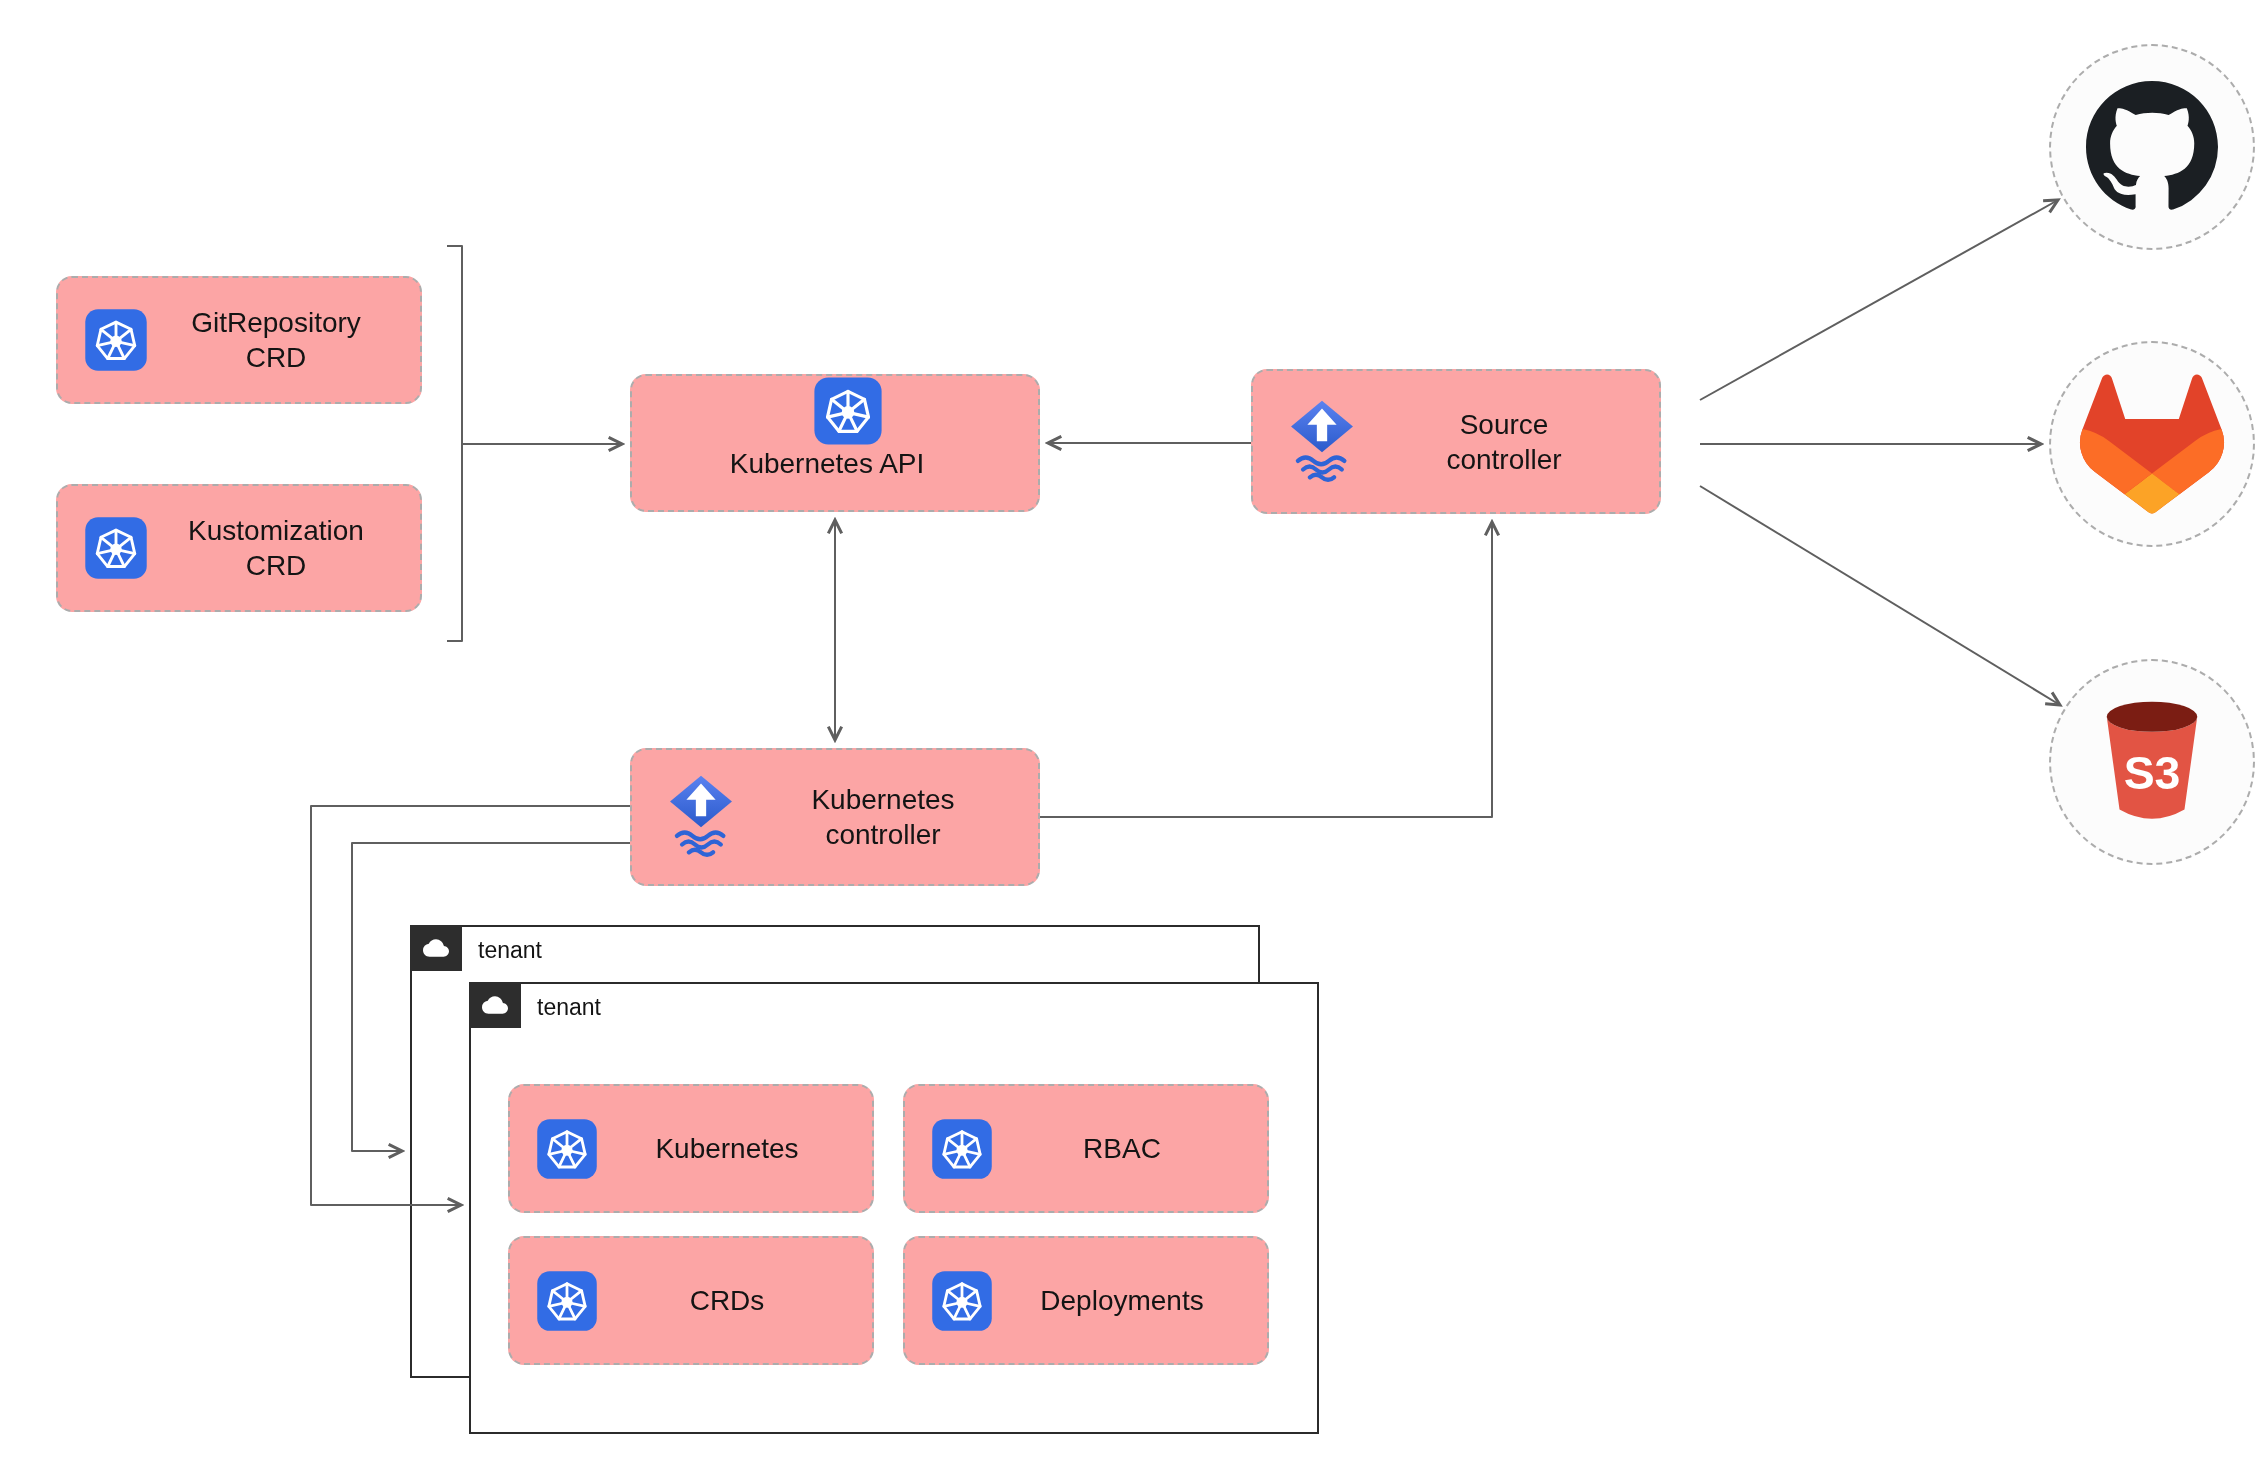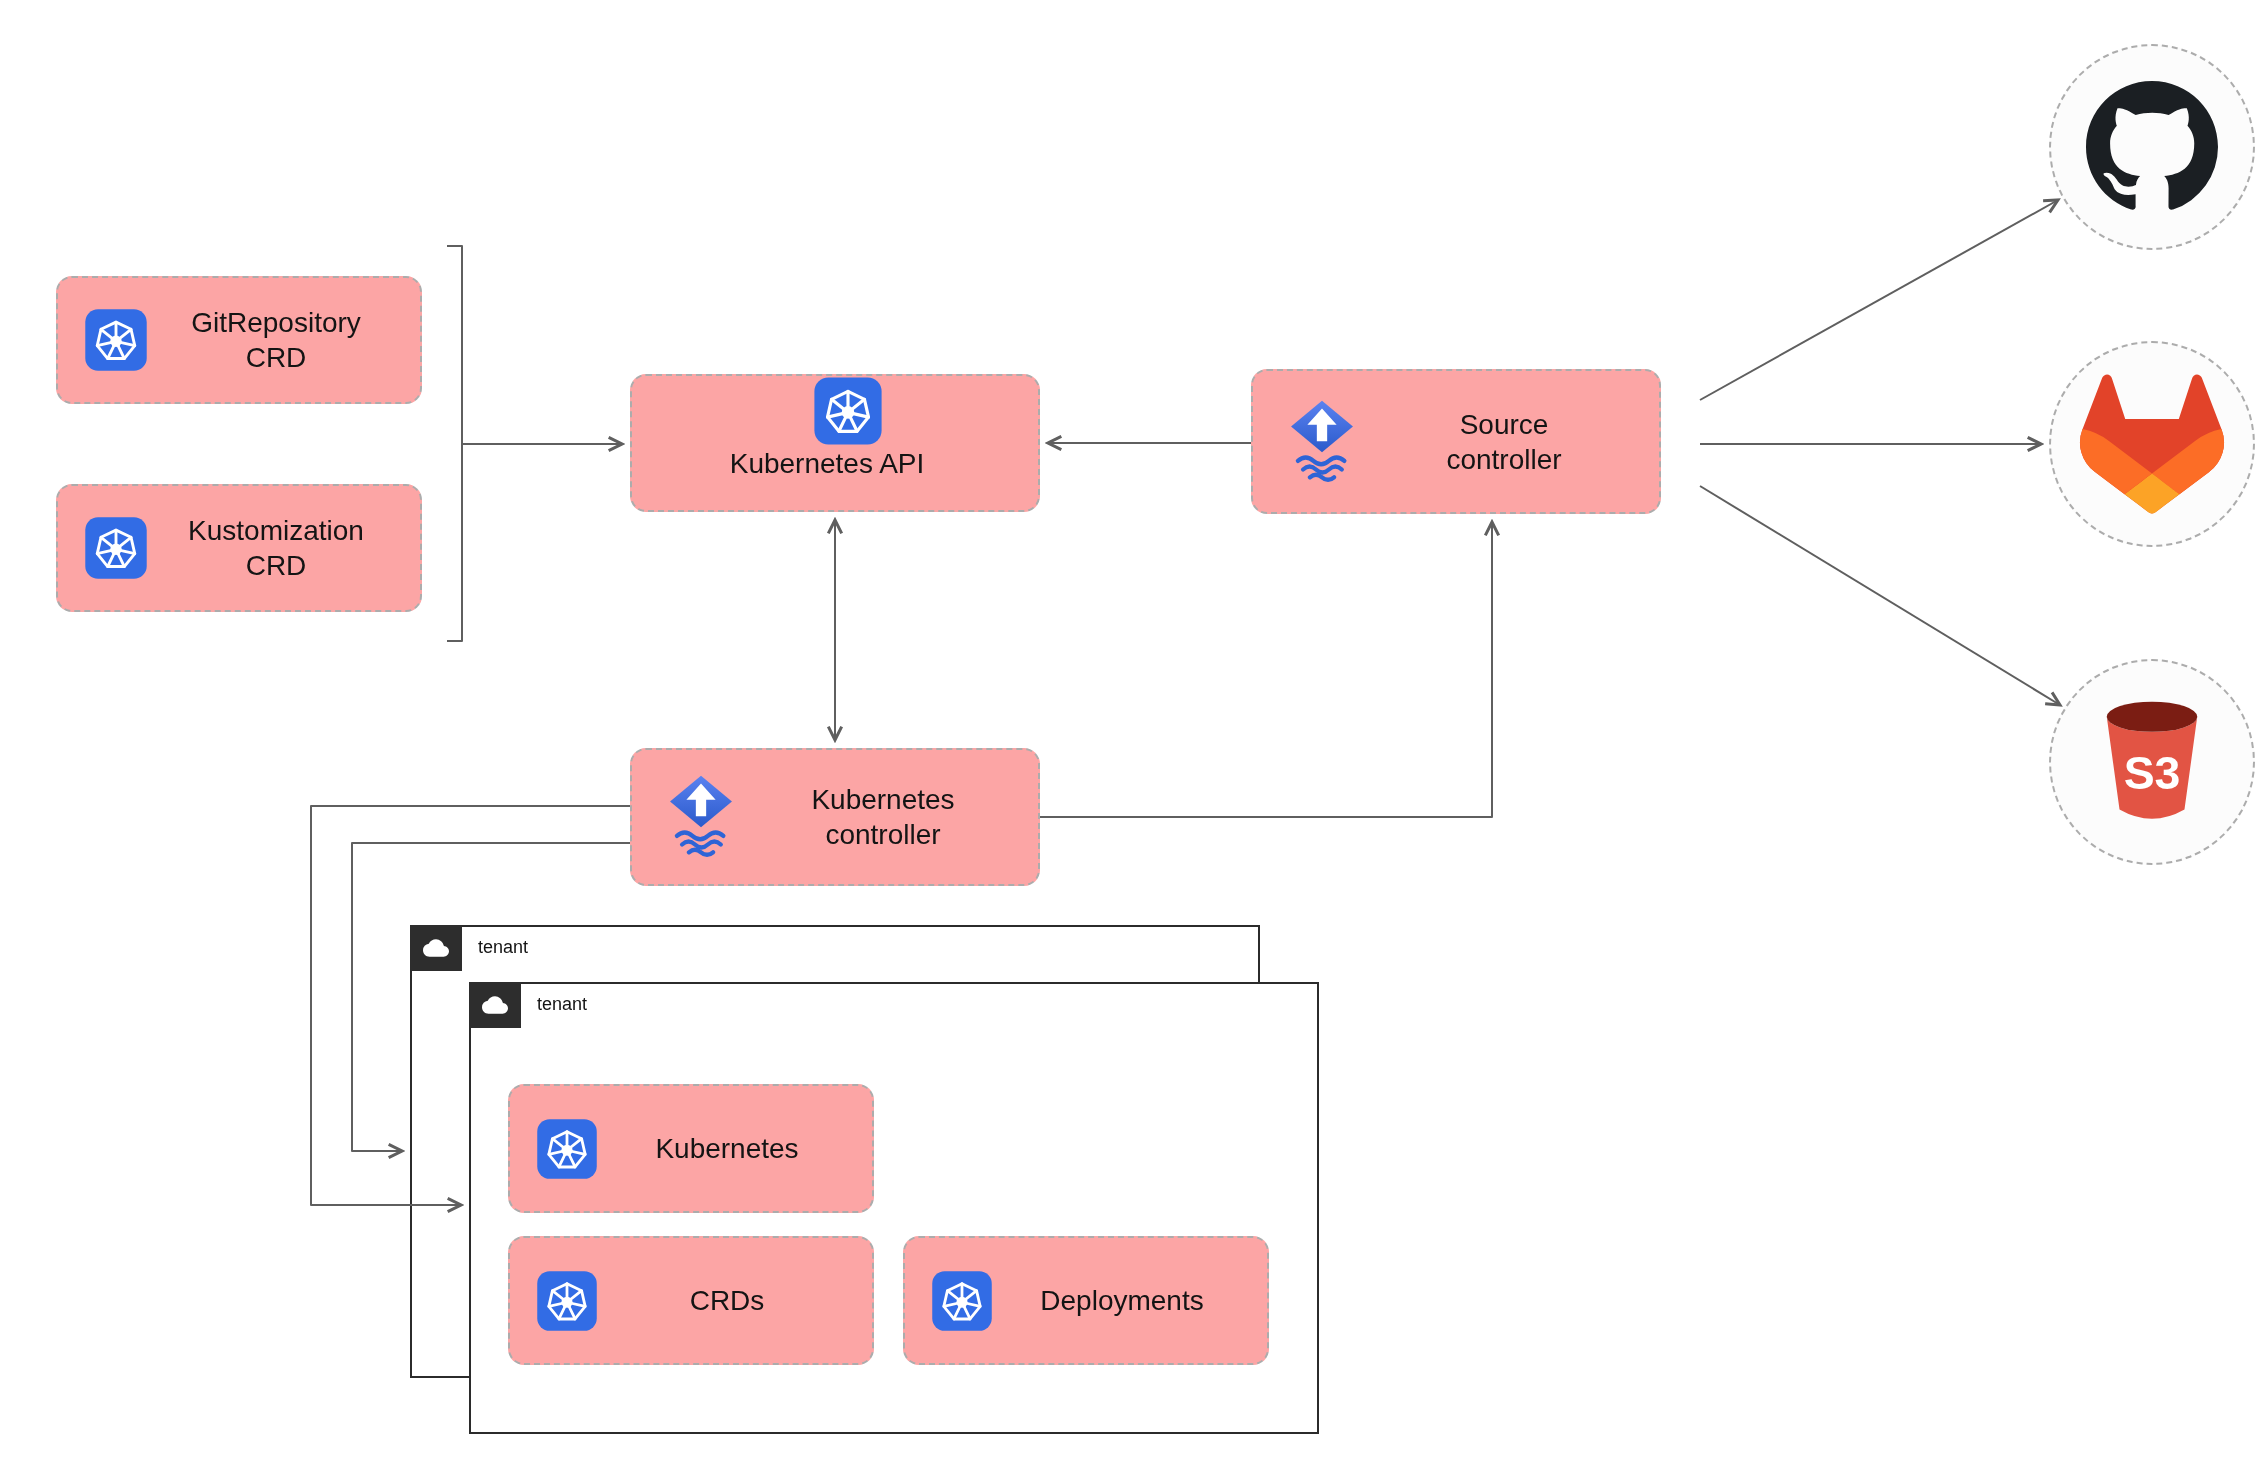--- a/index.html
+++ b/index.html
@@ -29,21 +29,21 @@
     border:2px dashed #ACACAC; background:#FCFCFC;
     display:flex; align-items:center; justify-content:center; z-index:3;
   }
 
   
   .tenant { position:absolute; background:#ffffff; border:2px solid #2B2B2B; z-index:1; }
   .tenant-badge {
     position:absolute; left:-2px; top:-2px; width:52px; height:46px;
     background:#2D2D2D; display:flex; align-items:center; justify-content:center;
   }
-  .tenant-label { position:absolute; left:66px; top:10px; font-size:18px; color:#141414;text-align:center; }
+  .tenant-label { position:absolute; left:66px; top:10px; font-size:23px; color:#141414;text-align:center; }
 
   .hidden-defs { position:absolute; width:0; height:0; overflow:hidden; }
 </style>
 </head>
 <body>
 
 <svg class="hidden-defs" aria-hidden="true">
   <defs>
     <linearGradient id="fluxGrad" x1="0" y1="0" x2="0" y2="1">
       <stop offset="0" stop-color="#5B82F0"></stop>
@@ -117,20 +117,28 @@
     </div>
     <div class="tenant-label">tenant</div>
 
     <div class="node" style="left:37px; top:100px; width:366px; height:129px;">
       <span class="node-icon">
         <svg width="62" height="62">
             <use href="#icon-k8s"></use>
           </svg>
         </span>
       <span class="node-label">Kubernetes</span>
+    </div>
+    <div class="node" style="left:432px; top:100px; width:366px; height:129px;">
+      <span class="node-icon">
+        <svg width="62" height="62">
+            <use href="#icon-k8s"></use>
+          </svg>
+        </span>
+      <span class="node-label">RBAC</span>
     </div>
     <div class="node" style="left:432px; top:252px; width:366px; height:129px;">
       <span class="node-icon">
         <svg width="62" height="62">
             <use href="#icon-k8s"></use>
           </svg>
         </span>
       <span class="node-label">Deployments</span>
     </div>
     <div class="node" style="left:37px; top:252px; width:366px; height:129px;">

